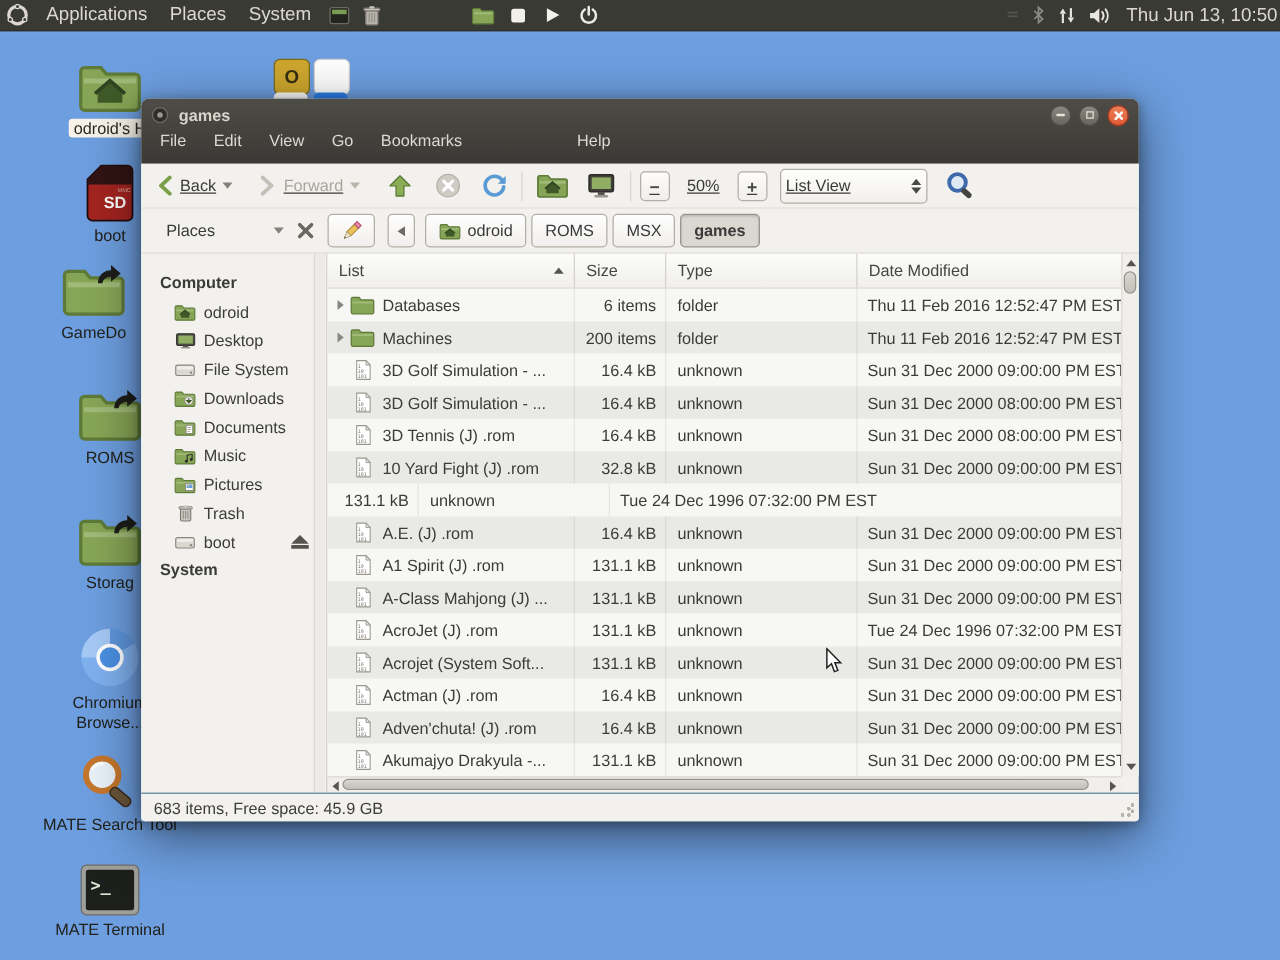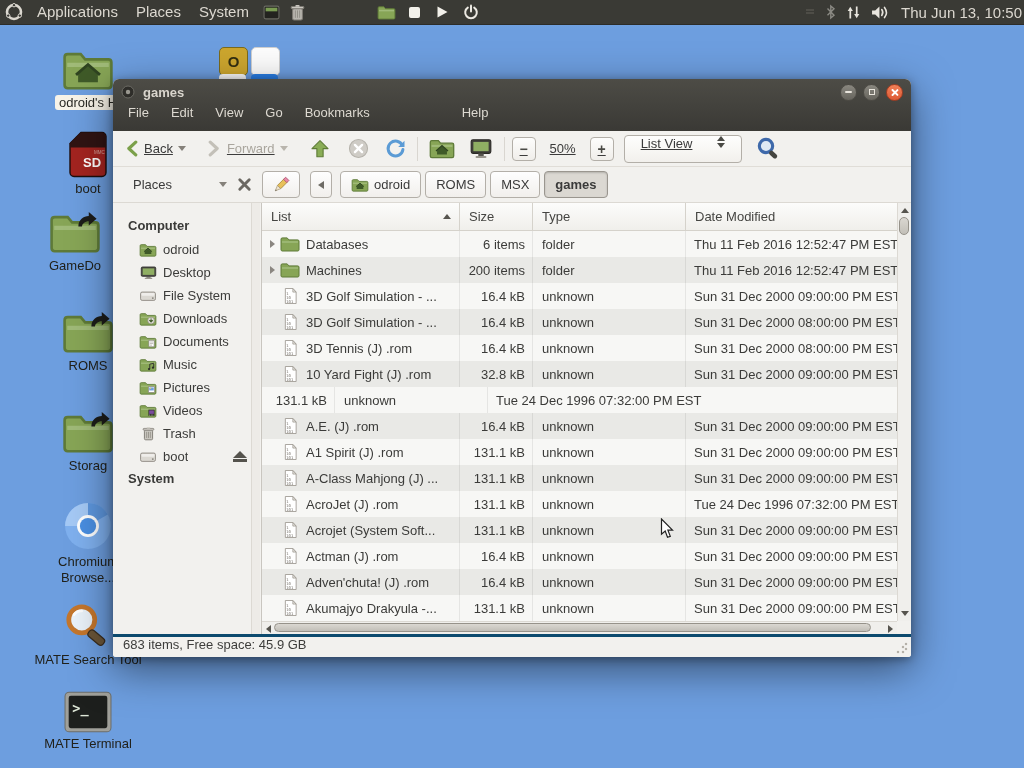--- a/index.html
+++ b/index.html
@@ -49,21 +49,21 @@
            border-bottom:1px solid #e0ddd7;display:flex;align-items:center;box-sizing:border-box;padding:0 8px;text-decoration:underline;}
   .tbtn{display:flex;align-items:center;padding:3px 4px;border-radius:4px}
   .tlabel{margin:0 3px 0 6px;color:#3a3a3a;font-size:13px}
   .tlabel.dis{color:#a9a59d}
   .carrow{width:0;height:0;border-left:4px solid transparent;border-right:4px solid transparent;border-top:5px solid #85817a;margin-left:2px}
   .vsep{width:1px;height:24px;background:#d9d6d0;margin:0 7px}
   .sqbtn{width:22px;height:22px;border:1px solid #b3afa8;border-radius:4px;background:linear-gradient(#fdfdfc,#f0eeea);
          display:flex;align-items:center;justify-content:center;color:#4a4a45;font-size:14px;font-weight:bold;line-height:1}
   #zoomlvl{margin:0 14px;font-size:13px;color:#3a3a3a}
   #viewcombo{width:118px;height:28px;border:1px solid #b3afa8;border-radius:4px;background:linear-gradient(#fefefd,#f2f0ec);
-             display:flex;align-items:flex-start;margin-left:10px;padding:0 16px;box-sizing:border-box}
+             display:flex;align-items:center;margin-left:10px;padding:0 4px;box-sizing:border-box}
   #viewcombo .lbl{flex:1;font-size:13px;color:#3a3a3a}
   .updown{display:flex;flex-direction:column;gap:2px;align-items:center}
   .updown .u{width:0;height:0;border-left:4px solid transparent;border-right:4px solid transparent;border-bottom:5px solid #4a4a45}
   .updown .d{width:0;height:0;border-left:4px solid transparent;border-right:4px solid transparent;border-top:5px solid #4a4a45}
 
   
   #locbar{position:absolute;left:0;top:88px;width:100%;height:36px;background:#f2f1ee;
           border-bottom:1px solid #dcd9d3;display:flex;align-items:center;box-sizing:border-box}
   #placesbox{width:149px;display:flex;align-items:center;box-sizing:border-box;padding:0 10px 0 20px}
   #placesbox .lbl{flex:1;font-size:13px;color:#3a3a3a}
@@ -112,22 +112,22 @@
   #vthumb{position:absolute;left:1px;top:14px;width:10px;height:18px;border-radius:6px;
           background:linear-gradient(#dad7d1,#c2bfb8);border:1px solid #96928a;box-sizing:border-box}
   #hscroll{position:absolute;left:149px;right:14px;bottom:23px;height:13px;background:#f0efec;border-top:1px solid #dcd9d3;box-sizing:border-box}
   #hscroll .arr{position:absolute;top:3px;width:0;height:0;border-top:4px solid transparent;border-bottom:4px solid transparent}
   #hscroll .left{left:4px;border-right:5px solid #56544e}
   #hscroll .right{right:4px;border-left:5px solid #56544e}
   #hthumb{position:absolute;left:12px;right:26px;top:1px;height:9px;border-radius:5px;
           background:linear-gradient(#dad7d1,#c2bfb8);border:1px solid #96928a;box-sizing:border-box}
 
   
-  #statusbar{position:absolute;left:0;right:0;bottom:0;height:23px;background:#f2f1ee;border-top:3px solid #0c4a6e;
-             border-radius:0 0 3px 3px;display:flex;padding-left:10px;box-sizing:border-box;color:#3d3d3b;font-size:13px}
+  #statusbar{position:absolute;left:0;right:0;bottom:0;height:23px;background:#f2f1ee;border-top:1px solid #0c4a6e;
+             border-radius:0 0 3px 3px;display:flex;align-items:center;padding-left:10px;box-sizing:border-box;color:#3d3d3b;font-size:13px}
   #grip{position:absolute;right:2px;bottom:2px;width:14px;height:14px;
         background:radial-gradient(circle at 3px 11px,#b5b1a9 1.4px,transparent 1.6px),
                    radial-gradient(circle at 8px 11px,#b5b1a9 1.4px,transparent 1.6px),
                    radial-gradient(circle at 11px 8px,#b5b1a9 1.4px,transparent 1.6px),
                    radial-gradient(circle at 11px 3px,#b5b1a9 1.4px,transparent 1.6px),
                    radial-gradient(circle at 8px 6px,#b5b1a9 1.4px,transparent 1.6px)}
   #cursor{position:absolute;left:660px;top:518px;z-index:50}
 </style>
 </head>
 <body>
@@ -546,34 +546,20 @@
             <path d="M2 5.2h16v1.6H2z" fill="#a3bd7c" opacity=".9"></path>
             <rect x="10.5" y="6.5" width="7" height="6.5" fill="#fff" stroke="#8a867f" stroke-width=".8"></rect>
             <rect x="11.4" y="7.4" width="5.2" height="3.4" fill="#6d9edf"></rect>
             <circle cx="13" cy="8.4" r=".8" fill="#f0d75a"></circle>
           </svg>
         </span>
         <span class="stxt">Pictures</span>
       </div>
       <div class="sitem">
         <span class="sic">
-          <svg width="18" height="14" viewBox="0 0 20 16">
-            <path d="M1 3.1C1 2.4 1.5 1.9 2.2 1.9h5l1.7 2h8.9c.7 0 1.2.5 1.2 1.2v8.7c0 .7-.5 1.2-1.2 1.2H2.2C1.5 15 1 14.5 1 13.8z" fill="#87a556" stroke="#5e7a38" stroke-width="1"></path>
-            <path d="M2 5.2h16v1.6H2z" fill="#a3bd7c" opacity=".9"></path>
-            <rect x="10.5" y="6.5" width="7" height="7" fill="#2c2c28"></rect>
-            <rect x="11.3" y="7.3" width="5.4" height="4" fill="#7a4a9e"></rect>
-            <circle cx="11.6" cy="12.6" r=".5" fill="#fff"></circle>
-            <circle cx="13.6" cy="12.6" r=".5" fill="#fff"></circle>
-            <circle cx="15.6" cy="12.6" r=".5" fill="#fff"></circle>
-          </svg>
-        </span>
-        <span class="stxt">Videos</span>
-      </div>
-      <div class="sitem">
-        <span class="sic">
           <svg width="13" height="15" viewBox="0 0 14 16">
             <rect x="2.6" y="4.2" width="8.8" height="10.6" rx="1.3" fill="#c9c6bf" stroke="#7d7a73"></rect>
             <rect x="1.2" y="2.5" width="11.6" height="1.9" rx=".9" fill="#d8d5ce" stroke="#7d7a73" stroke-width=".8"></rect>
             <rect x="5" y="1.1" width="4" height="1.5" rx=".7" fill="#d8d5ce"></rect>
             <path d="M5 6.2v6.6M7 6.2v6.6M9 6.2v6.6" stroke="#918e86" stroke-width=".9"></path>
           </svg>
         </span>
         <span class="stxt">Trash</span>
       </div>
       <div class="sitem">

